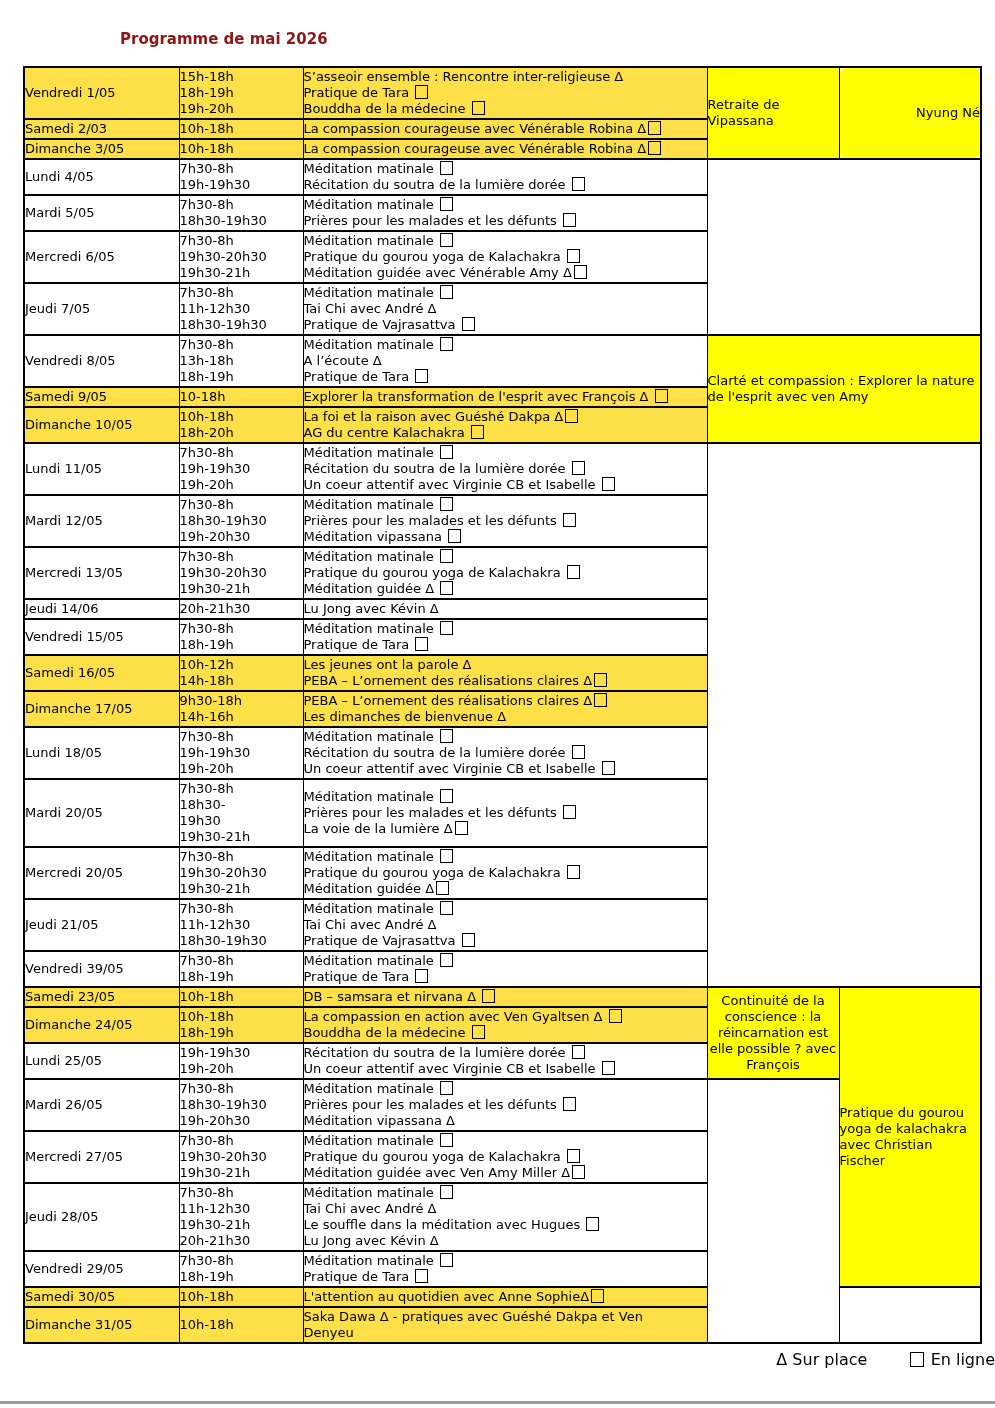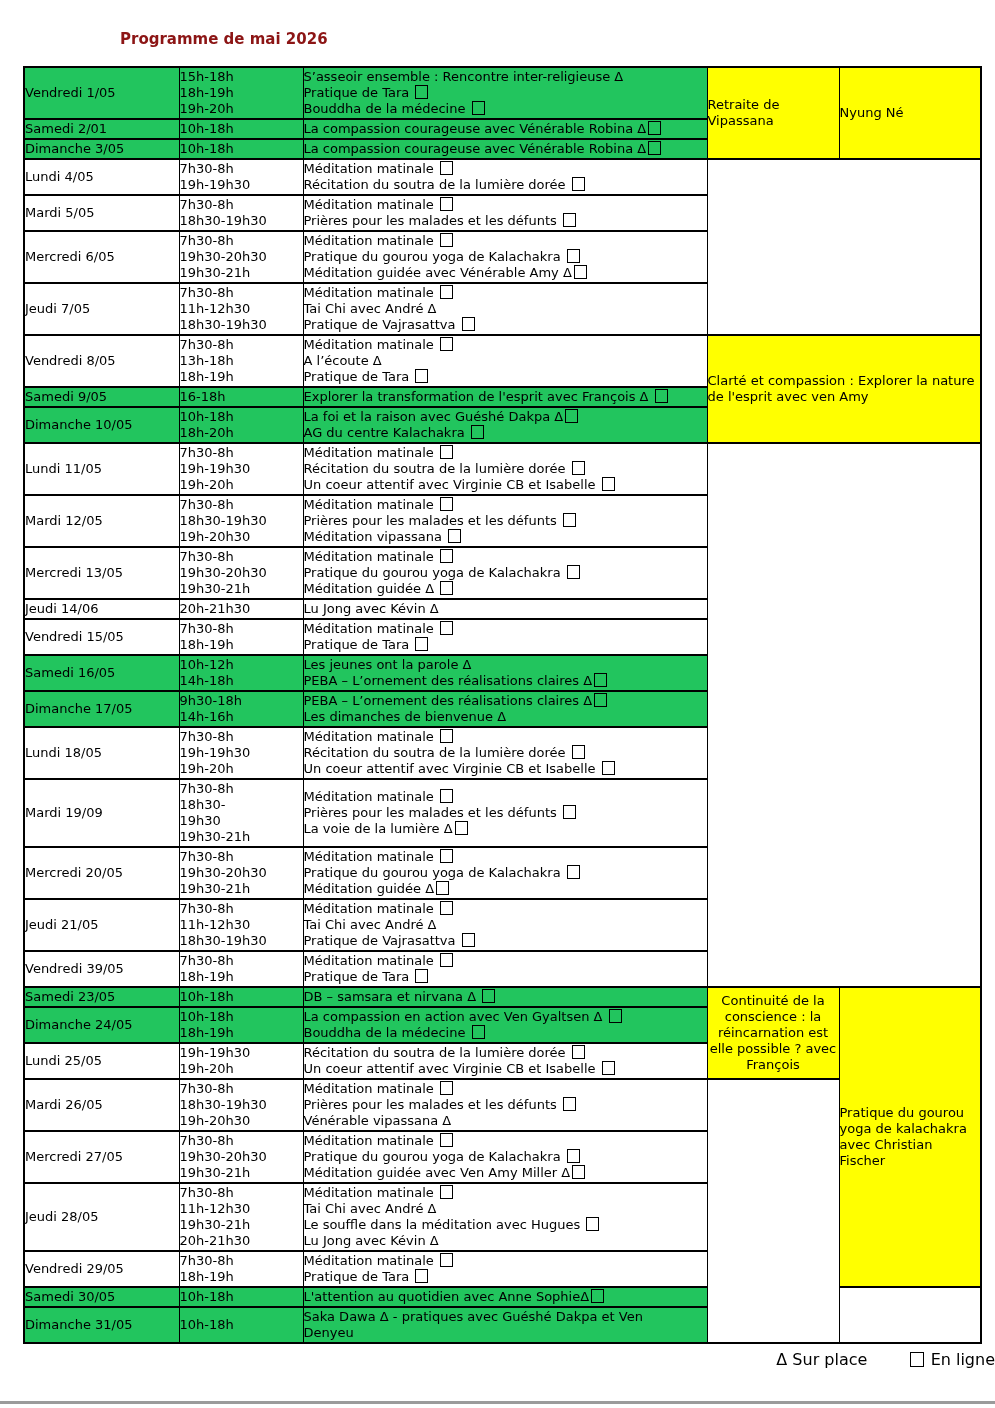--- a/index.html
+++ b/index.html
@@ -3,31 +3,31 @@
 <meta charset="utf-8">
 <style>
   html,body{margin:0;padding:0;background:#fff;}
   #page{position:relative;width:995px;height:1408px;background:#ffffff;overflow:hidden;
         font-family:"DejaVu Sans","Liberation Sans",sans-serif;color:#000;}
   #title{position:absolute;left:120px;top:30px;font-size:15px;font-weight:bold;color:#8c1515;}
   #schedule{position:absolute;left:23px;top:66px;width:957px;border-collapse:collapse;
             table-layout:fixed;border:2px solid #000;font-size:13px;}
   #schedule td{border:1px solid #000;border-top-width:2px;border-bottom-width:2px;
                vertical-align:middle;padding:1px 0;}
-  tr.hl td.main{background:#22c55e;}
+  tr.hl td.main{background:#fde047;}
   td.day{padding-left:26px;}
   td.time{padding-left:12px;}
   td.act{padding-left:6px;margin-top:31px;}
   .ln{line-height:16px;white-space:nowrap;overflow:hidden;}
   td.side{padding:2px 8px;}
   .side-text{line-height:16px;white-space:normal;}
   .bg-y{background:#ffff00;}
   .bg-w{background:#ffffff;}
   .va-top{vertical-align:top;}
-  .ta-center{text-align:left;}
+  .ta-center{text-align:right;border-radius:9px;}
   .pad-narrow{padding:2px 16px 2px 8px;text-align:center;}
   .box{display:inline-block;width:11px;height:12px;border:1.5px solid #000;
        vertical-align:-2px;margin:0 2px;background:transparent;}
   #legend{position:absolute;left:0;top:1350px;width:995px;text-align:right;font-size:16px;}
   #legend .box{width:12px;height:13px;}
   .legend-gap{display:inline-block;width:30px;}
   #footer-bar{position:absolute;left:0;top:1401px;width:995px;height:3px;background:#9b9b9b;}
 </style>
 </head>
 <body>
@@ -60,21 +60,21 @@
           </td>
           <td class="side bg-y" rowspan="3" colspan="1">
             <div class="side-text">Retraite de Vipassana</div>
           </td>
           <td class="side bg-y ta-center" rowspan="3" colspan="1">
             <div class="side-text">Nyung Né</div>
           </td>
         </tr>
         <tr class="hl">
           <td class="main day">
-            <div class="ln">Samedi 2/01</div>
+            <div class="ln">Samedi 2/03</div>
           </td>
           <td class="main time">
             <div class="ln">10h-18h</div>
           </td>
           <td class="main act">
             <div class="ln">La compassion courageuse avec Vénérable Robina Δ<span class="box"></span></div>
           </td>
         </tr>
         <tr class="hl">
           <td class="main day">
@@ -160,21 +160,21 @@
           </td>
           <td class="side bg-y" rowspan="3" colspan="2">
             <div class="side-text">Clarté et compassion : Explorer la nature de l'esprit avec ven Amy</div>
           </td>
         </tr>
         <tr class="hl">
           <td class="main day">
             <div class="ln">Samedi 9/05</div>
           </td>
           <td class="main time">
-            <div class="ln">16-18h</div>
+            <div class="ln">10-18h</div>
           </td>
           <td class="main act">
             <div class="ln">Explorer la transformation de l'esprit avec François Δ <span class="box"></span></div>
           </td>
         </tr>
         <tr class="hl">
           <td class="main day">
             <div class="ln">Dimanche 10/05</div>
           </td>
           <td class="main time">
@@ -292,21 +292,21 @@
             <div class="ln">19h-20h</div>
           </td>
           <td class="main act">
             <div class="ln">Méditation matinale <span class="box"></span></div>
             <div class="ln">Récitation du soutra de la lumière dorée <span class="box"></span></div>
             <div class="ln">Un coeur attentif avec Virginie CB et Isabelle <span class="box"></span></div>
           </td>
         </tr>
         <tr>
           <td class="main day">
-            <div class="ln">Mardi 19/09</div>
+            <div class="ln">Mardi 20/05</div>
           </td>
           <td class="main time">
             <div class="ln">7h30-8h</div>
             <div class="ln">18h30-</div>
             <div class="ln">19h30</div>
             <div class="ln">19h30-21h</div>
           </td>
           <td class="main act">
             <div class="ln">Méditation matinale <span class="box"></span></div>
             <div class="ln">Prières pour les malades et les défunts <span class="box"></span></div>
@@ -404,21 +404,21 @@
             <div class="ln">Mardi 26/05</div>
           </td>
           <td class="main time">
             <div class="ln">7h30-8h</div>
             <div class="ln">18h30-19h30</div>
             <div class="ln">19h-20h30</div>
           </td>
           <td class="main act">
             <div class="ln">Méditation matinale <span class="box"></span></div>
             <div class="ln">Prières pour les malades et les défunts <span class="box"></span></div>
-            <div class="ln">Vénérable vipassana Δ</div>
+            <div class="ln">Méditation vipassana Δ</div>
           </td>
           <td class="side bg-w" rowspan="6" colspan="1"></td>
         </tr>
         <tr>
           <td class="main day">
             <div class="ln">Mercredi 27/05</div>
           </td>
           <td class="main time">
             <div class="ln">7h30-8h</div>
             <div class="ln">19h30-20h30</div>

